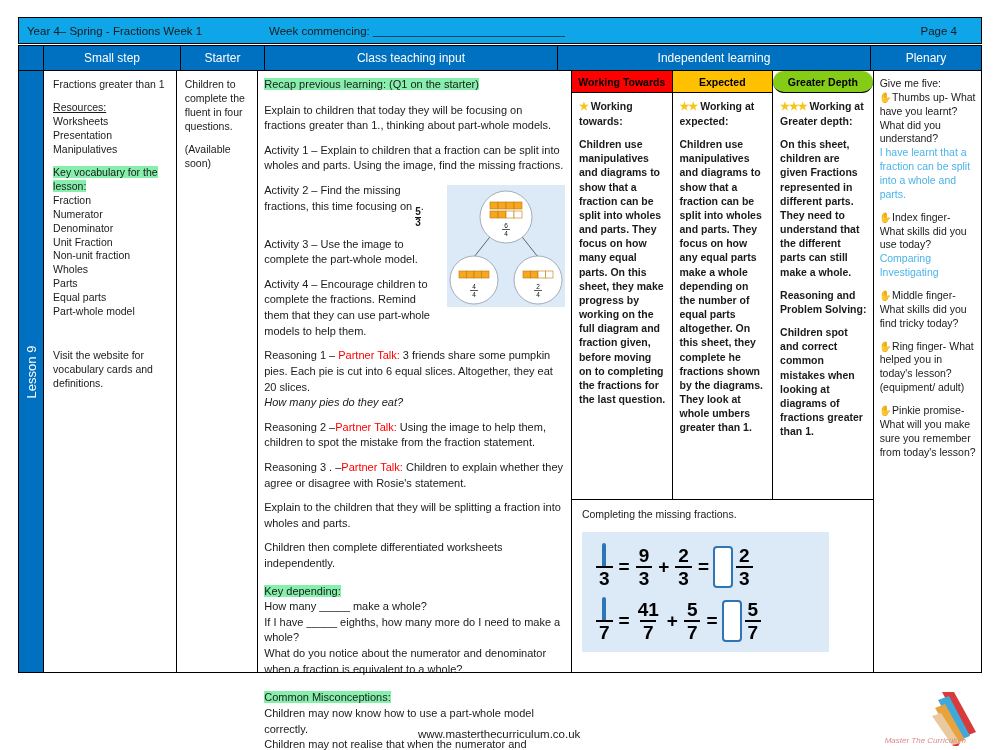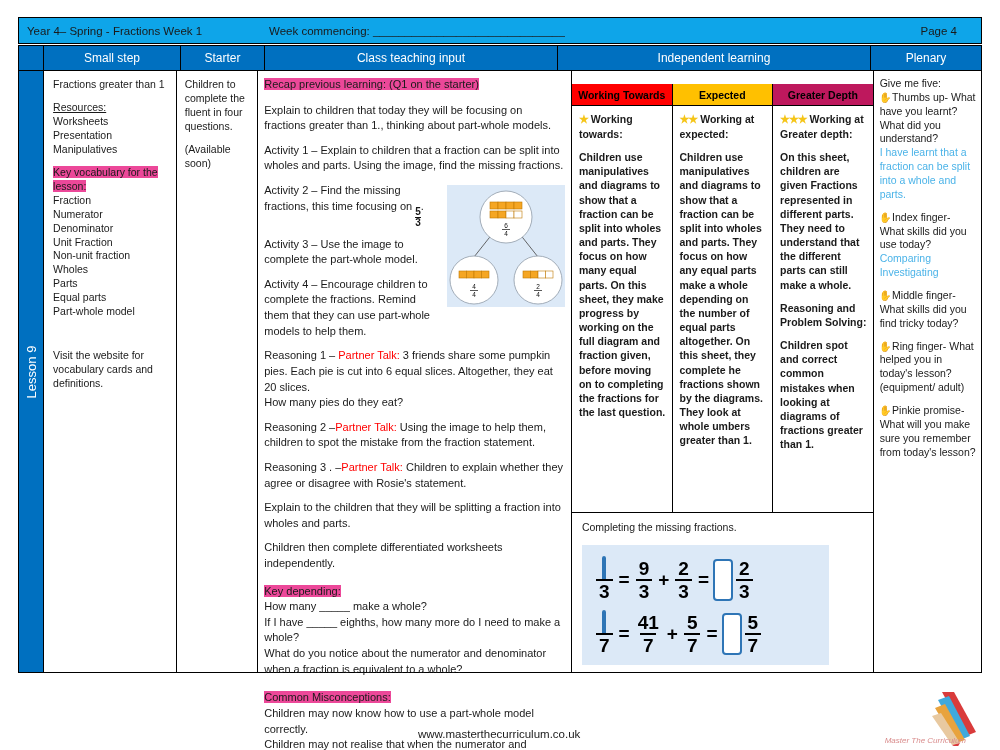--- a/index.html
+++ b/index.html
@@ -96,43 +96,43 @@
     font-size: 10.5px;
     line-height: 1.33;
     color: #1a1a1a;
   }
   .col-class .txt { font-size: 11px; line-height: 1.42; }
   .col-plen .txt  { font-size: 10.5px; line-height: 1.32; }
 
   .p { margin: 0 0 9px 0; }
   .tight { margin: 0; }
   .ul { text-decoration: underline; }
-  .hl { background: #ec4899; color: #1a1a1a; }
+  .hl { background: #86efac; color: #1a1a1a; }
   .red { color: #FF0000; }
   .blue-ans { color: #4BB3E8; }
-  .ital { }
+  .ital { font-style: italic; }
   .vocab-list { margin: 0; }
   .vocab-list div { line-height: 1.33; }
 
   
-  .indep-heads { display: flex; height: 22px; margin-top: 13px; }
+  .indep-heads { display: flex; height: 22px; }
   .ih {
     flex: 1 1 0;
     font-size: 10.5px;
     font-weight: bold;
     display: flex; align-items: center; justify-content: center;
     border-right: 1px solid #000;
     border-bottom: 1px solid #000;
     color: #000;
     white-space: nowrap;
   }
   .ih:last-child { border-right: none; }
   .ih-wt { background: #FF0000; }
   .ih-ex { background: #FFC000; }
-  .ih-gd { background: #be185d; }
+  .ih-gd { background: #84cc16; border-radius: 11px; }
 
   .indep-cols { display: flex; height: 406px; }
   .ic {
     flex: 1 1 0;
     border-right: 1px solid #000;
     padding: 6px 6px 0 7px;
     overflow: hidden;
   }
   .ic:last-child { border-right: none; }
   .ic .txt { font-size: 10.5px; line-height: 1.35; font-weight: bold; }

